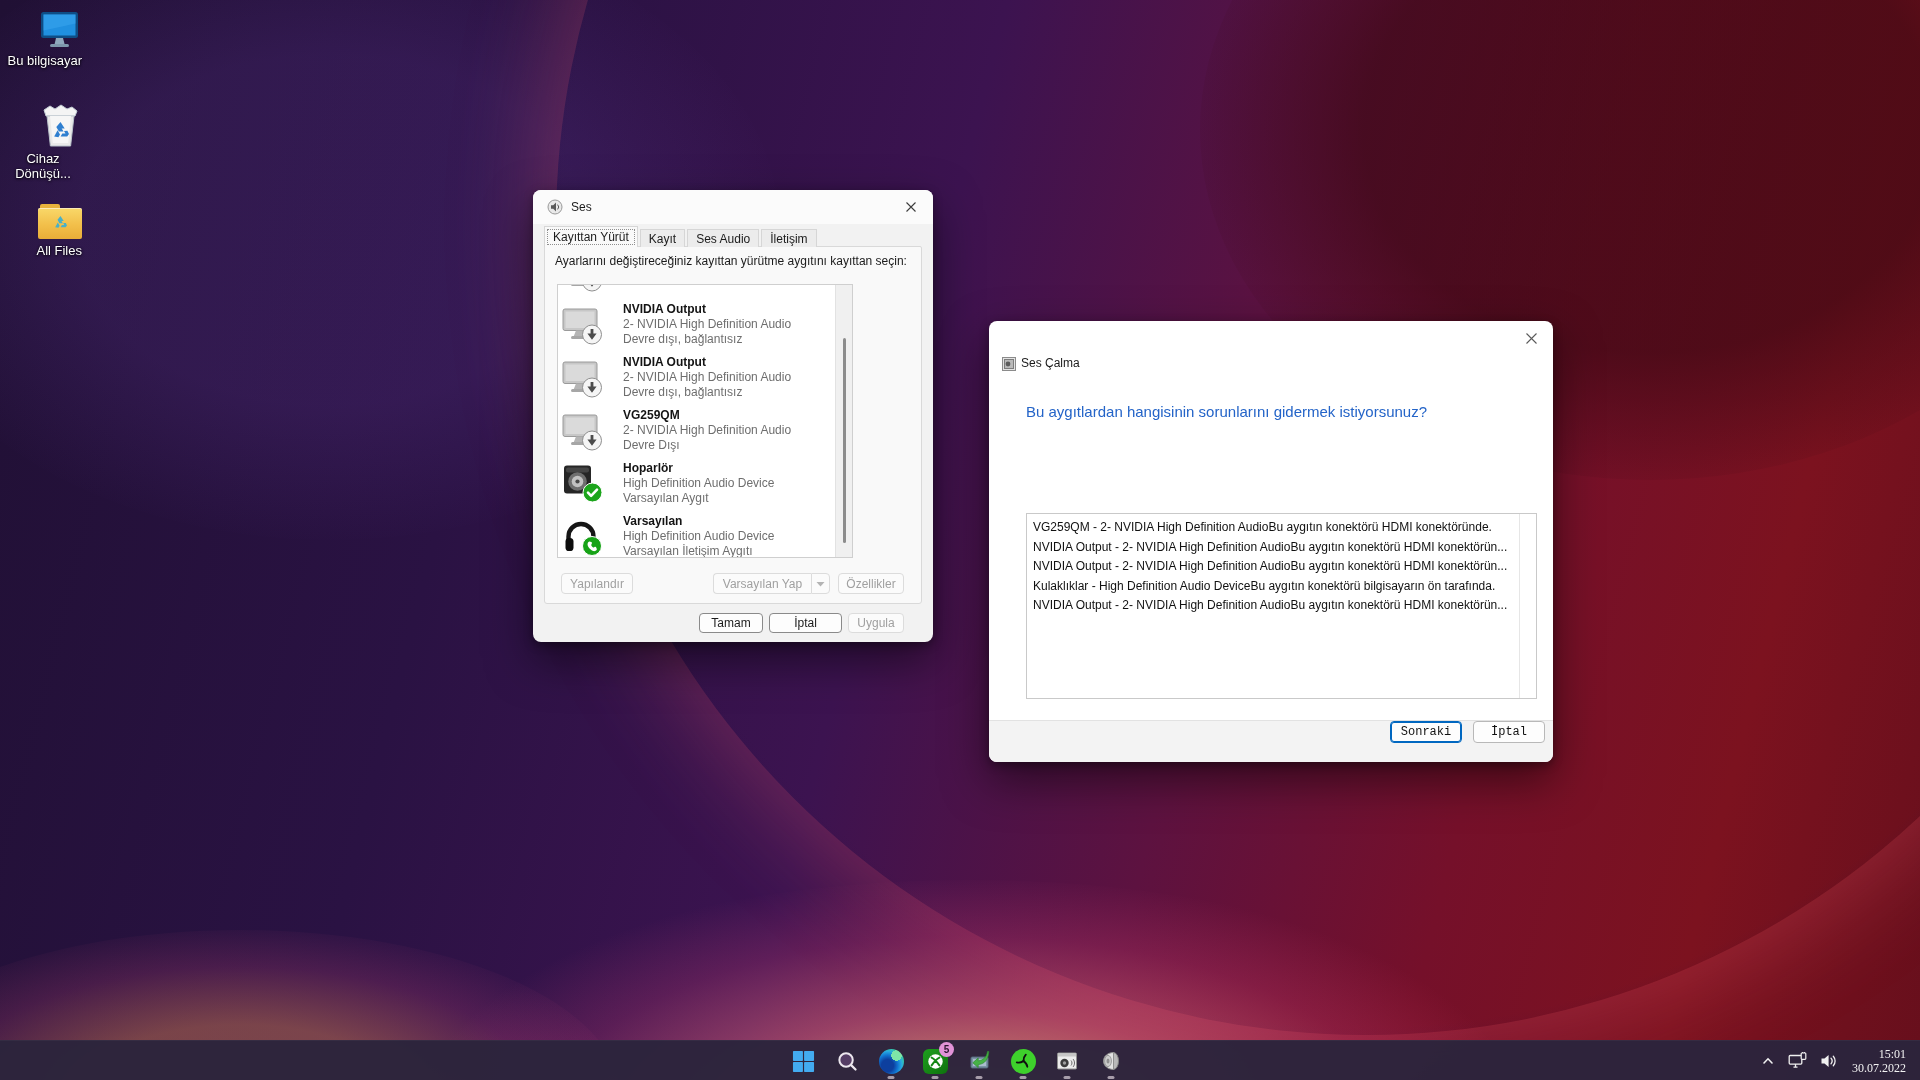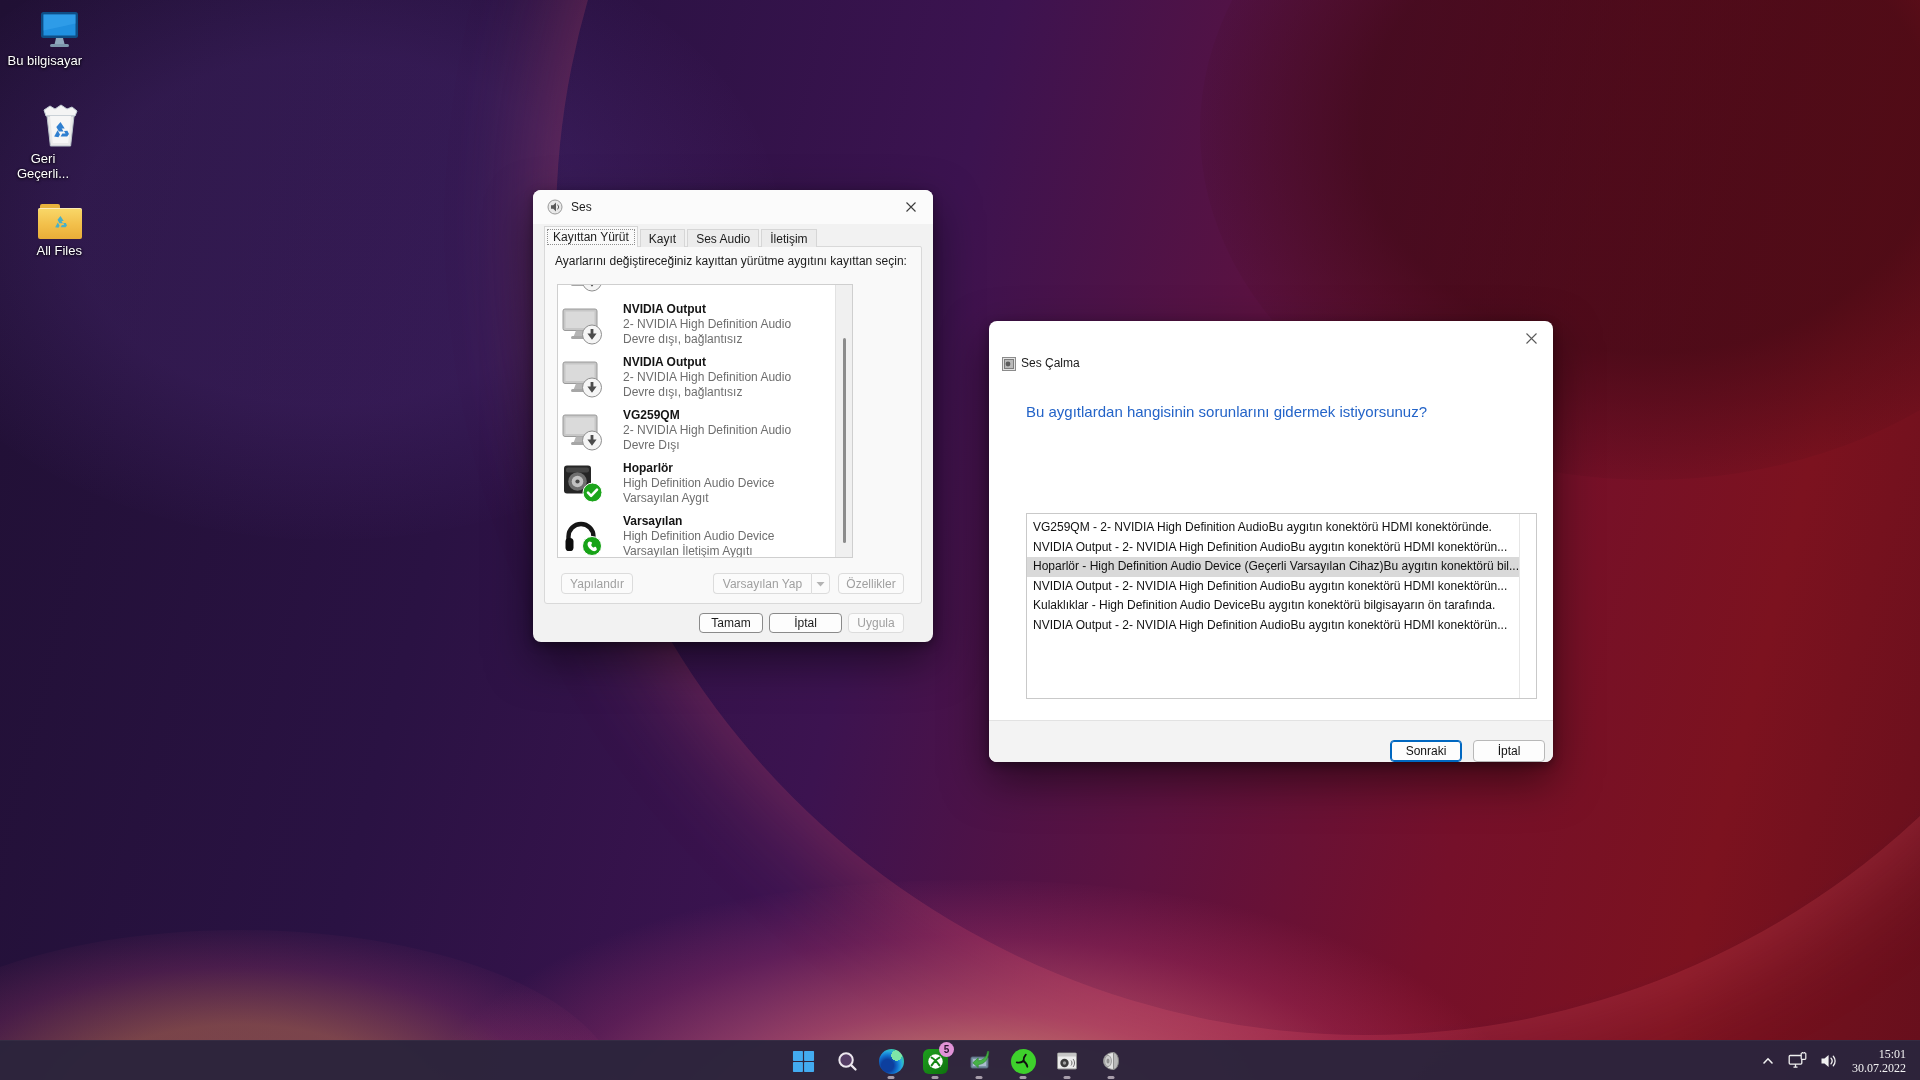--- a/index.html
+++ b/index.html
@@ -84,21 +84,21 @@
   .ts .win-close { right:8px; top:6px; }
   .ts-appicon { position:absolute; left:13px; top:36px; }
   .ts-apptitle { position:absolute; left:32px; top:35px; font-size:12px; color:#1b1b1b; }
   .ts-heading { position:absolute; left:37px; top:82px; font-size:15px; color:#2464c8; }
   .ts-list { position:absolute; left:37px; top:192px; width:511px; height:186px; background:#fff; border:1px solid #c9c9c9; }
   .ts-rows { position:absolute; left:0; top:4px; right:17px; }
   .ts-row { height:19.5px; line-height:19.5px; font-size:12px; color:#111; padding-left:6px; white-space:nowrap; overflow:hidden; cursor:pointer; }
   .ts-row.selected { background:#d9d9d9; }
   .ts-scrollcol { position:absolute; right:0; top:0; bottom:0; width:17px; border-left:1px solid #e6e6e6; background:#fff; }
   .ts-footer { position:absolute; left:0; right:0; bottom:0; height:42px; background:#f3f3f3; border-top:1px solid #e2e2e2;
-    border-radius:0 0 8px 8px; display:flex; align-items:flex-end; justify-content:flex-end; gap:11px; padding-right:8px; }
+    border-radius:0 0 8px 8px; display:flex; align-items:flex-start; justify-content:flex-end; gap:11px; padding-right:8px;font-family:Liberation Mono, monospace; }
   .ts-btn { width:72px; height:22px; font-size:12px; background:#fdfdfd; border:1px solid #b8b8b8; border-radius:4px;
     display:flex; align-items:center; justify-content:center; color:#111; cursor:pointer; }
   .ts-btn.default { border:1px solid #0067c0; box-shadow:0 0 0 1px #0067c0 inset; }
 
   
   .taskbar { position:absolute; left:0; bottom:0; width:1920px; height:40px; background:rgba(43,36,60,0.97);
     border-top:1px solid rgba(255,255,255,0.04); }
   .tb-center { position:absolute; left:781px; top:0; height:40px; display:flex; }
   .tb-btn { width:44px; height:40px; position:relative; display:flex; align-items:center; justify-content:center; cursor:pointer; border-radius:4px; }
   .run-dash { position:absolute; bottom:2px; left:50%; transform:translateX(-50%); width:7px; height:3px; border-radius:2px; background:#a79daa; }
@@ -147,21 +147,21 @@
         <path d="M6 8l6-4 5 3 6-4 6 4 5-2 5 4-2 5H8z" fill="#f4f4f4" stroke="#c2ccd4" stroke-width="1"></path>
         <path d="M9 14h27l-3.4 30H12.4z" fill="#e9e9e9" stroke="#b9c2ca" stroke-width="1"></path>
         <path d="M12 14h21l-2.8 27H14.8z" fill="#f6f6f6"></path>
         <g fill="#2f7fd0">
           <path d="M22.5 20l4.2 6.6h-3l1.8 3h-4.6l-2.6-4.6z"></path>
           <path d="M16.2 34.5l3.4-6.2 2.4 4.2-1.6 2.8z"></path>
           <path d="M29.2 34.5h-6.6l1.7-3h3.2l-1.5-2.6 3.4-.1 1.6 3.2z"></path>
         </g>
       </svg>
     </span>
-    <div class="dlabel">Geri Geçerli...</div>
+    <div class="dlabel">Cihaz Dönüşü...</div>
   </div>
 
   <div class="desk-icon" style="top:200px;">
     <span class="folder-wrap">
       <span class="folder-back"></span>
       <span class="folder-body"></span>
       <span class="folder-recycle">
         <svg width="17" height="15" viewBox="0 0 17 15">
           <g fill="#49b0c8">
             <path d="M8.5 0l3.2 5h-2.2l1.3 2.2H7.4L5.5 3.8z"></path>
@@ -348,21 +348,20 @@
     </svg>
   </span>
   <span class="ts-apptitle">Ses Çalma</span>
 
   <div class="ts-heading">Bu aygıtlardan hangisinin sorunlarını gidermek istiyorsunuz?</div>
 
   <div class="ts-list">
     <div class="ts-rows" id="ts-rows">
         <div class="ts-row">VG259QM - 2- NVIDIA High Definition AudioBu aygıtın konektörü HDMI konektöründe.</div>
         <div class="ts-row">NVIDIA Output - 2- NVIDIA High Definition AudioBu aygıtın konektörü HDMI konektörün...</div>
-        <div class="ts-row selected">Hoparlör - High Definition Audio Device (Geçerli Varsayılan Cihaz)Bu aygıtın konektörü bil...</div>
         <div class="ts-row">NVIDIA Output - 2- NVIDIA High Definition AudioBu aygıtın konektörü HDMI konektörün...</div>
         <div class="ts-row">Kulaklıklar - High Definition Audio DeviceBu aygıtın konektörü bilgisayarın ön tarafında.</div>
         <div class="ts-row">NVIDIA Output - 2- NVIDIA High Definition AudioBu aygıtın konektörü HDMI konektörün...</div>
       </div>
     <div class="ts-scrollcol"></div>
   </div>
 
   <div class="ts-footer">
     <div class="ts-btn default">Sonraki</div>
     <div class="ts-btn">İptal</div>

